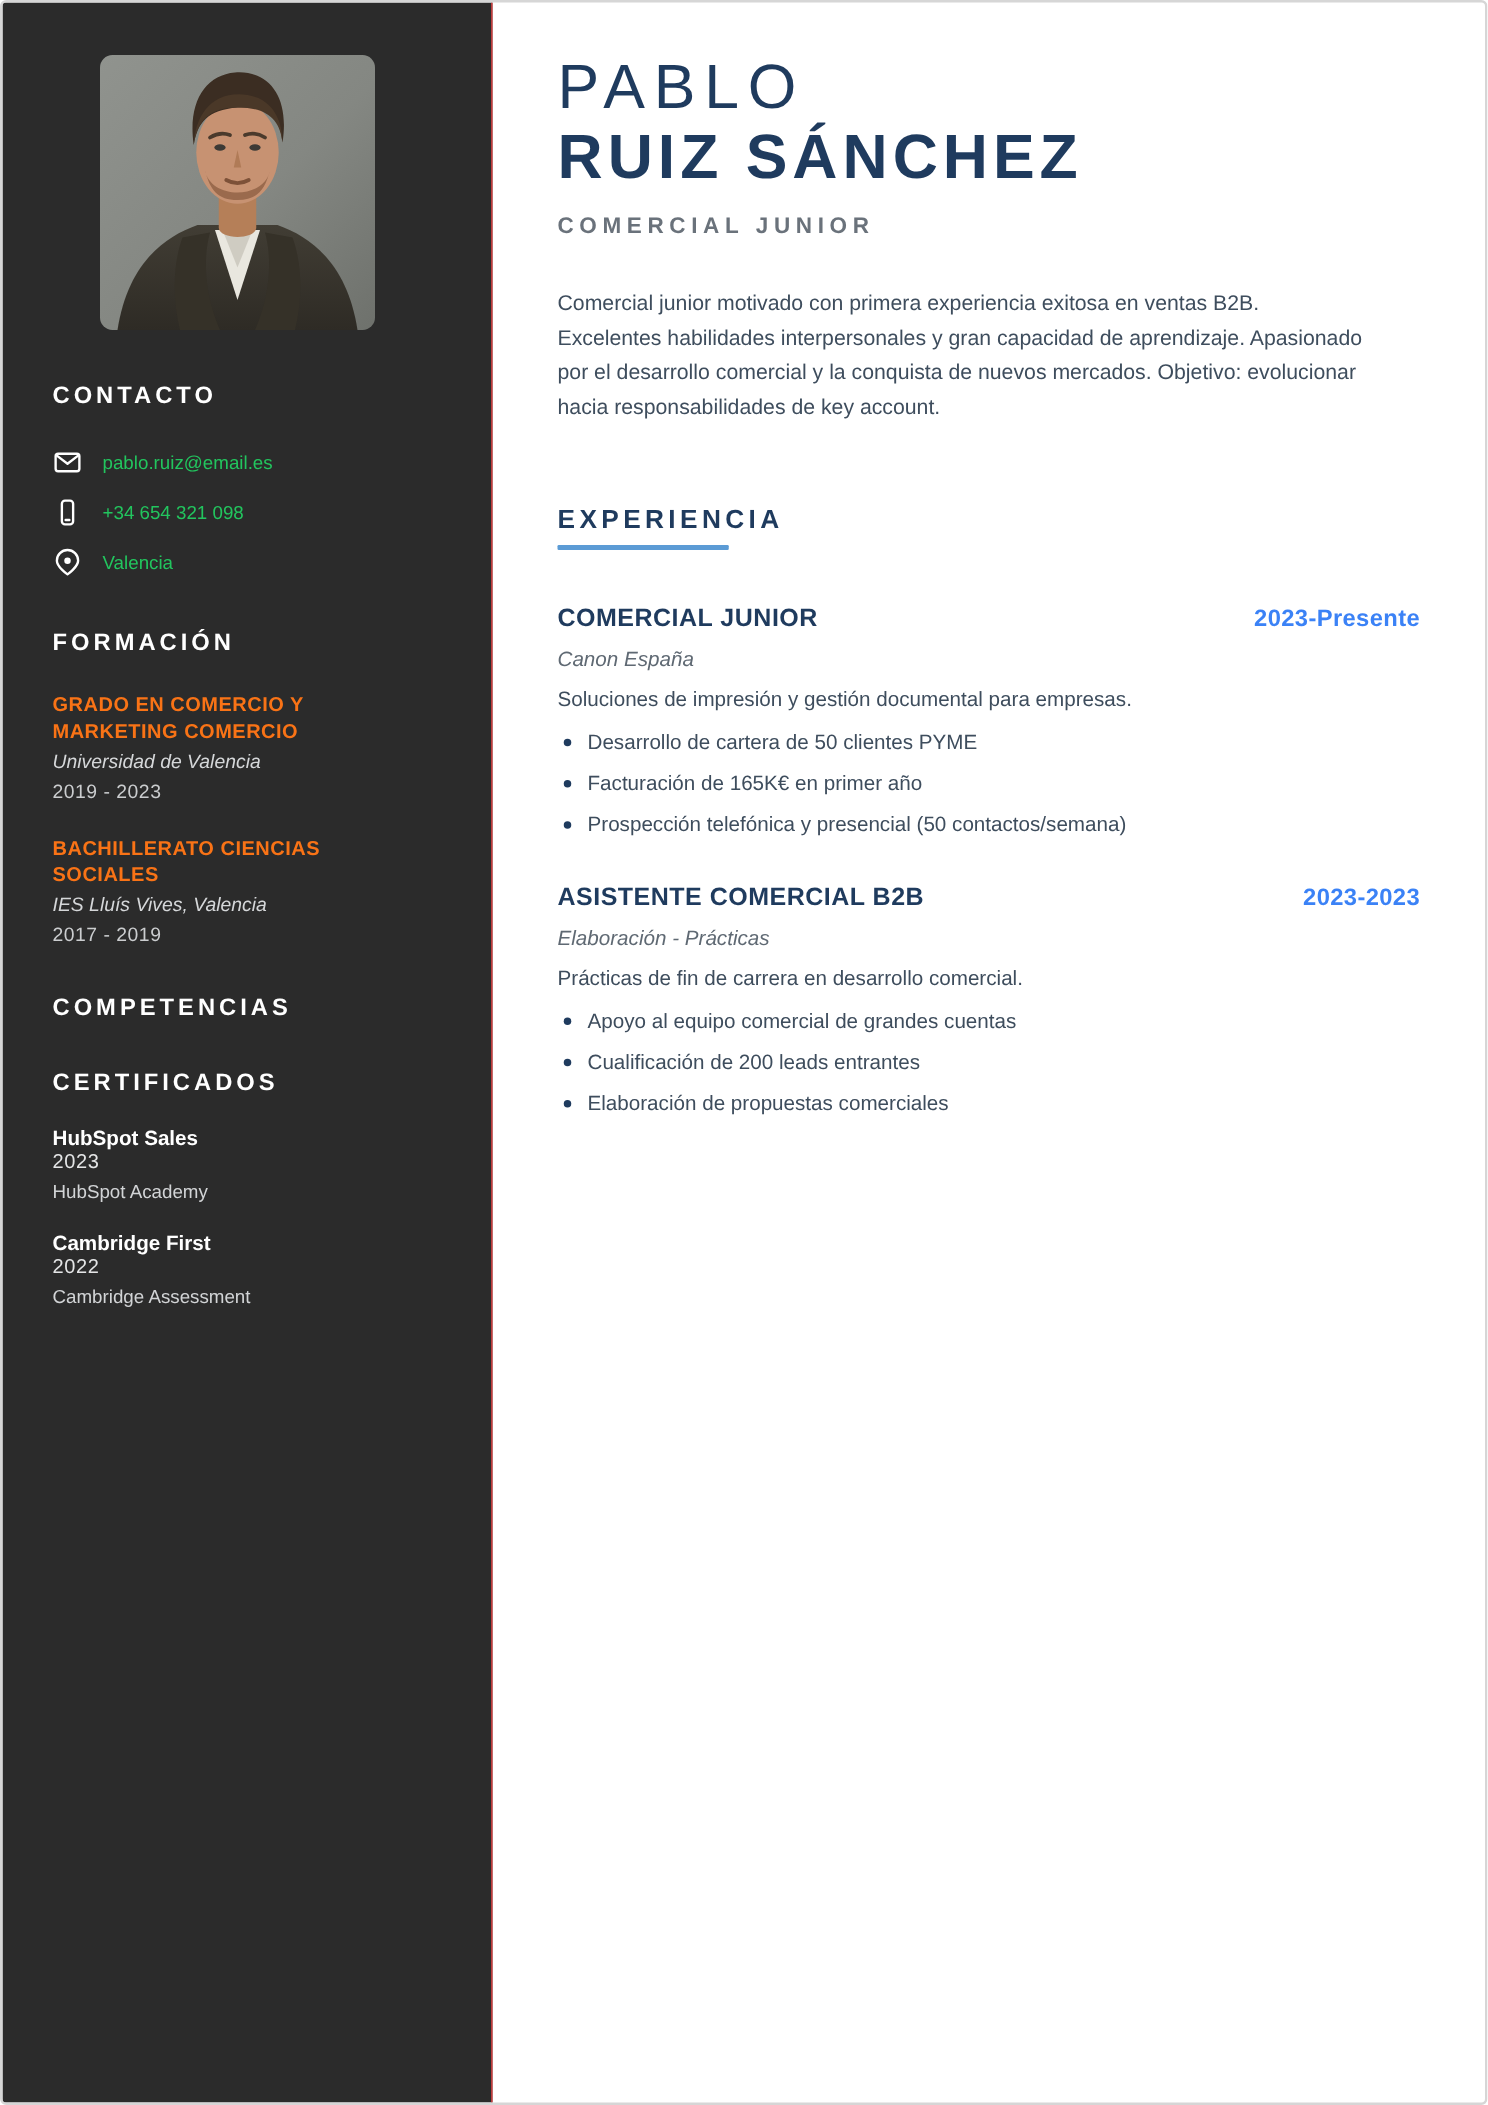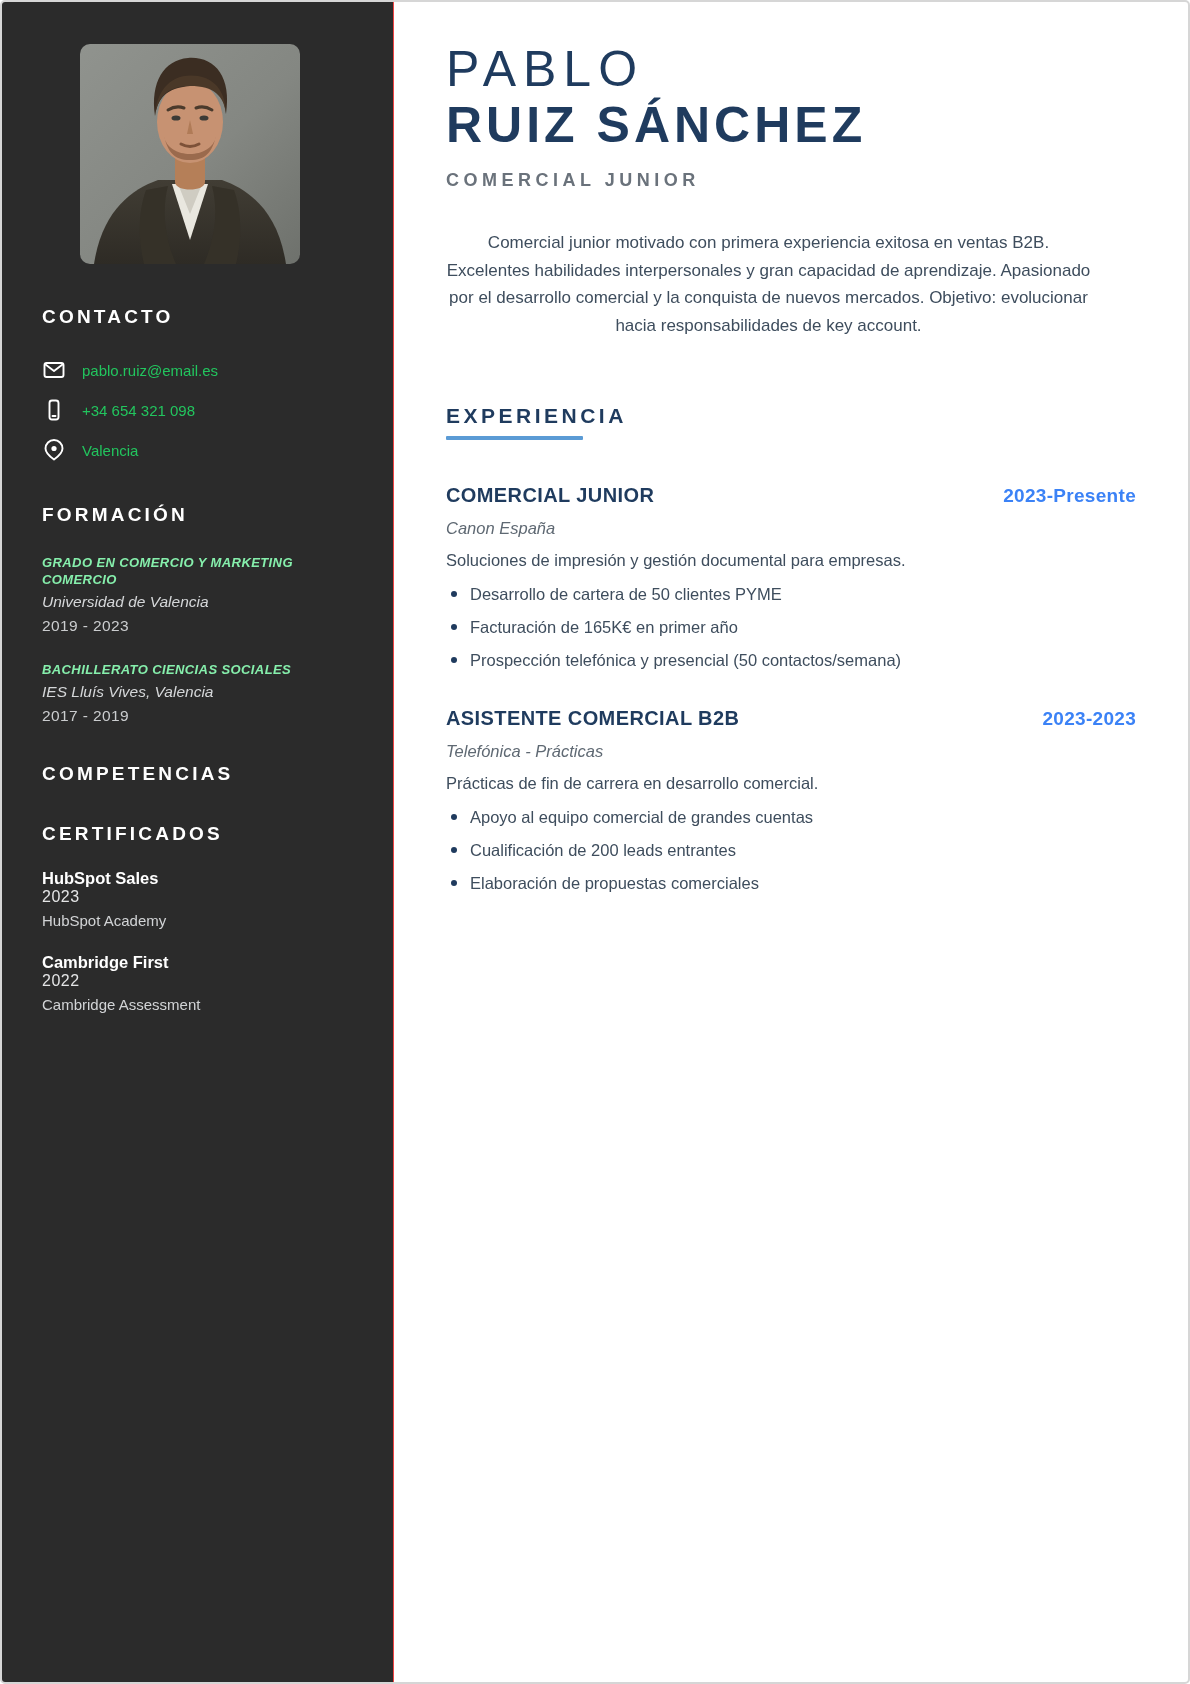--- a/index.html
+++ b/index.html
@@ -35,22 +35,22 @@
 
   .contact-list { margin-top: 30px; }
   .contact-item { display: flex; align-items: center; margin-top: 16px; }
   .contact-item .cicon { width: 24px; height: 24px; flex: 0 0 24px; margin-right: 16px; }
   .contact-item .cicon svg { width: 24px; height: 24px; display: block; }
   .contact-text { font-size: 15px; color: #22c55e; }
 
   .edu-entry { margin-top: 26px; }
   .edu-entry:first-of-type { margin-top: 28px; }
   .edu-degree {
-    font-size: 13px; font-weight: 700; color: #86efac;
-    letter-spacing: 0.4px; line-height: 1.32; text-transform: uppercase; font-style: italic;
+    font-size: 16px; font-weight: 700; color: #f97316;
+    letter-spacing: 0.4px; line-height: 1.32; text-transform: uppercase;
   }
   .edu-school { font-style: italic; font-size: 15.5px; color: #d5d7d9; margin-top: 5px; }
   .edu-years { font-size: 15.5px; color: #cbcdcf; margin-top: 6px; letter-spacing: 0.4px; }
 
   .lang-list { margin-top: 24px; }
   .lang-item { font-size: 16.5px; color: #eef0f1; margin-top: 10px; line-height: 1.55; }
 
   .cert-entry { margin-top: 24px; }
   .cert-row { display: flex; justify-content: space-between; align-items: baseline; padding-right: 14px; flex-direction: column; }
   .cert-name { font-size: 16.5px; font-weight: 700; color: #ffffff; }
@@ -70,21 +70,21 @@
   .name .last {
     display: block; font-size: 50px; font-weight: 700;
     letter-spacing: 4px; line-height: 1.14;
   }
   .job-subtitle {
     margin-top: 16px; font-size: 18px; font-weight: 600;
     letter-spacing: 4.5px; color: #6a727b;
   }
   .summary {
     margin-top: 38px; font-size: 17px; line-height: 1.62;
-    max-width: 645px; color: #3e4d5d; text-align: center;
+    max-width: 645px; color: #3e4d5d;
   }
 
   .section-heading {
     margin: 48px 0 0 0; color: #1f3b5e;
     font-size: 21px; font-weight: 700; letter-spacing: 3.5px;
     display: inline-block;
   }
   .section-heading::after {
     content: ""; display: block; height: 4px; width: 76%;
     background: #5b9bd5; margin-top: 8px; border-radius: 1px;
@@ -255,21 +255,21 @@
         <li>Prospección telefónica y presencial (50 contactos/semana)</li>
       </ul>
     </section>
 
     
     <section class="job">
       <div class="job-header">
         <span class="job-title">ASISTENTE COMERCIAL B2B</span>
         <span class="job-dates">2023-2023</span>
       </div>
-      <div class="company">Telefónica - Prácticas</div>
+      <div class="company">Elaboración - Prácticas</div>
       <div class="job-desc">Prácticas de fin de carrera en desarrollo comercial.</div>
       <ul class="bullets">
         <li>Apoyo al equipo comercial de grandes cuentas</li>
         <li>Cualificación de 200 leads entrantes</li>
         <li>Elaboración de propuestas comerciales</li>
       </ul>
     </section>
 
   </main>
 </div>

